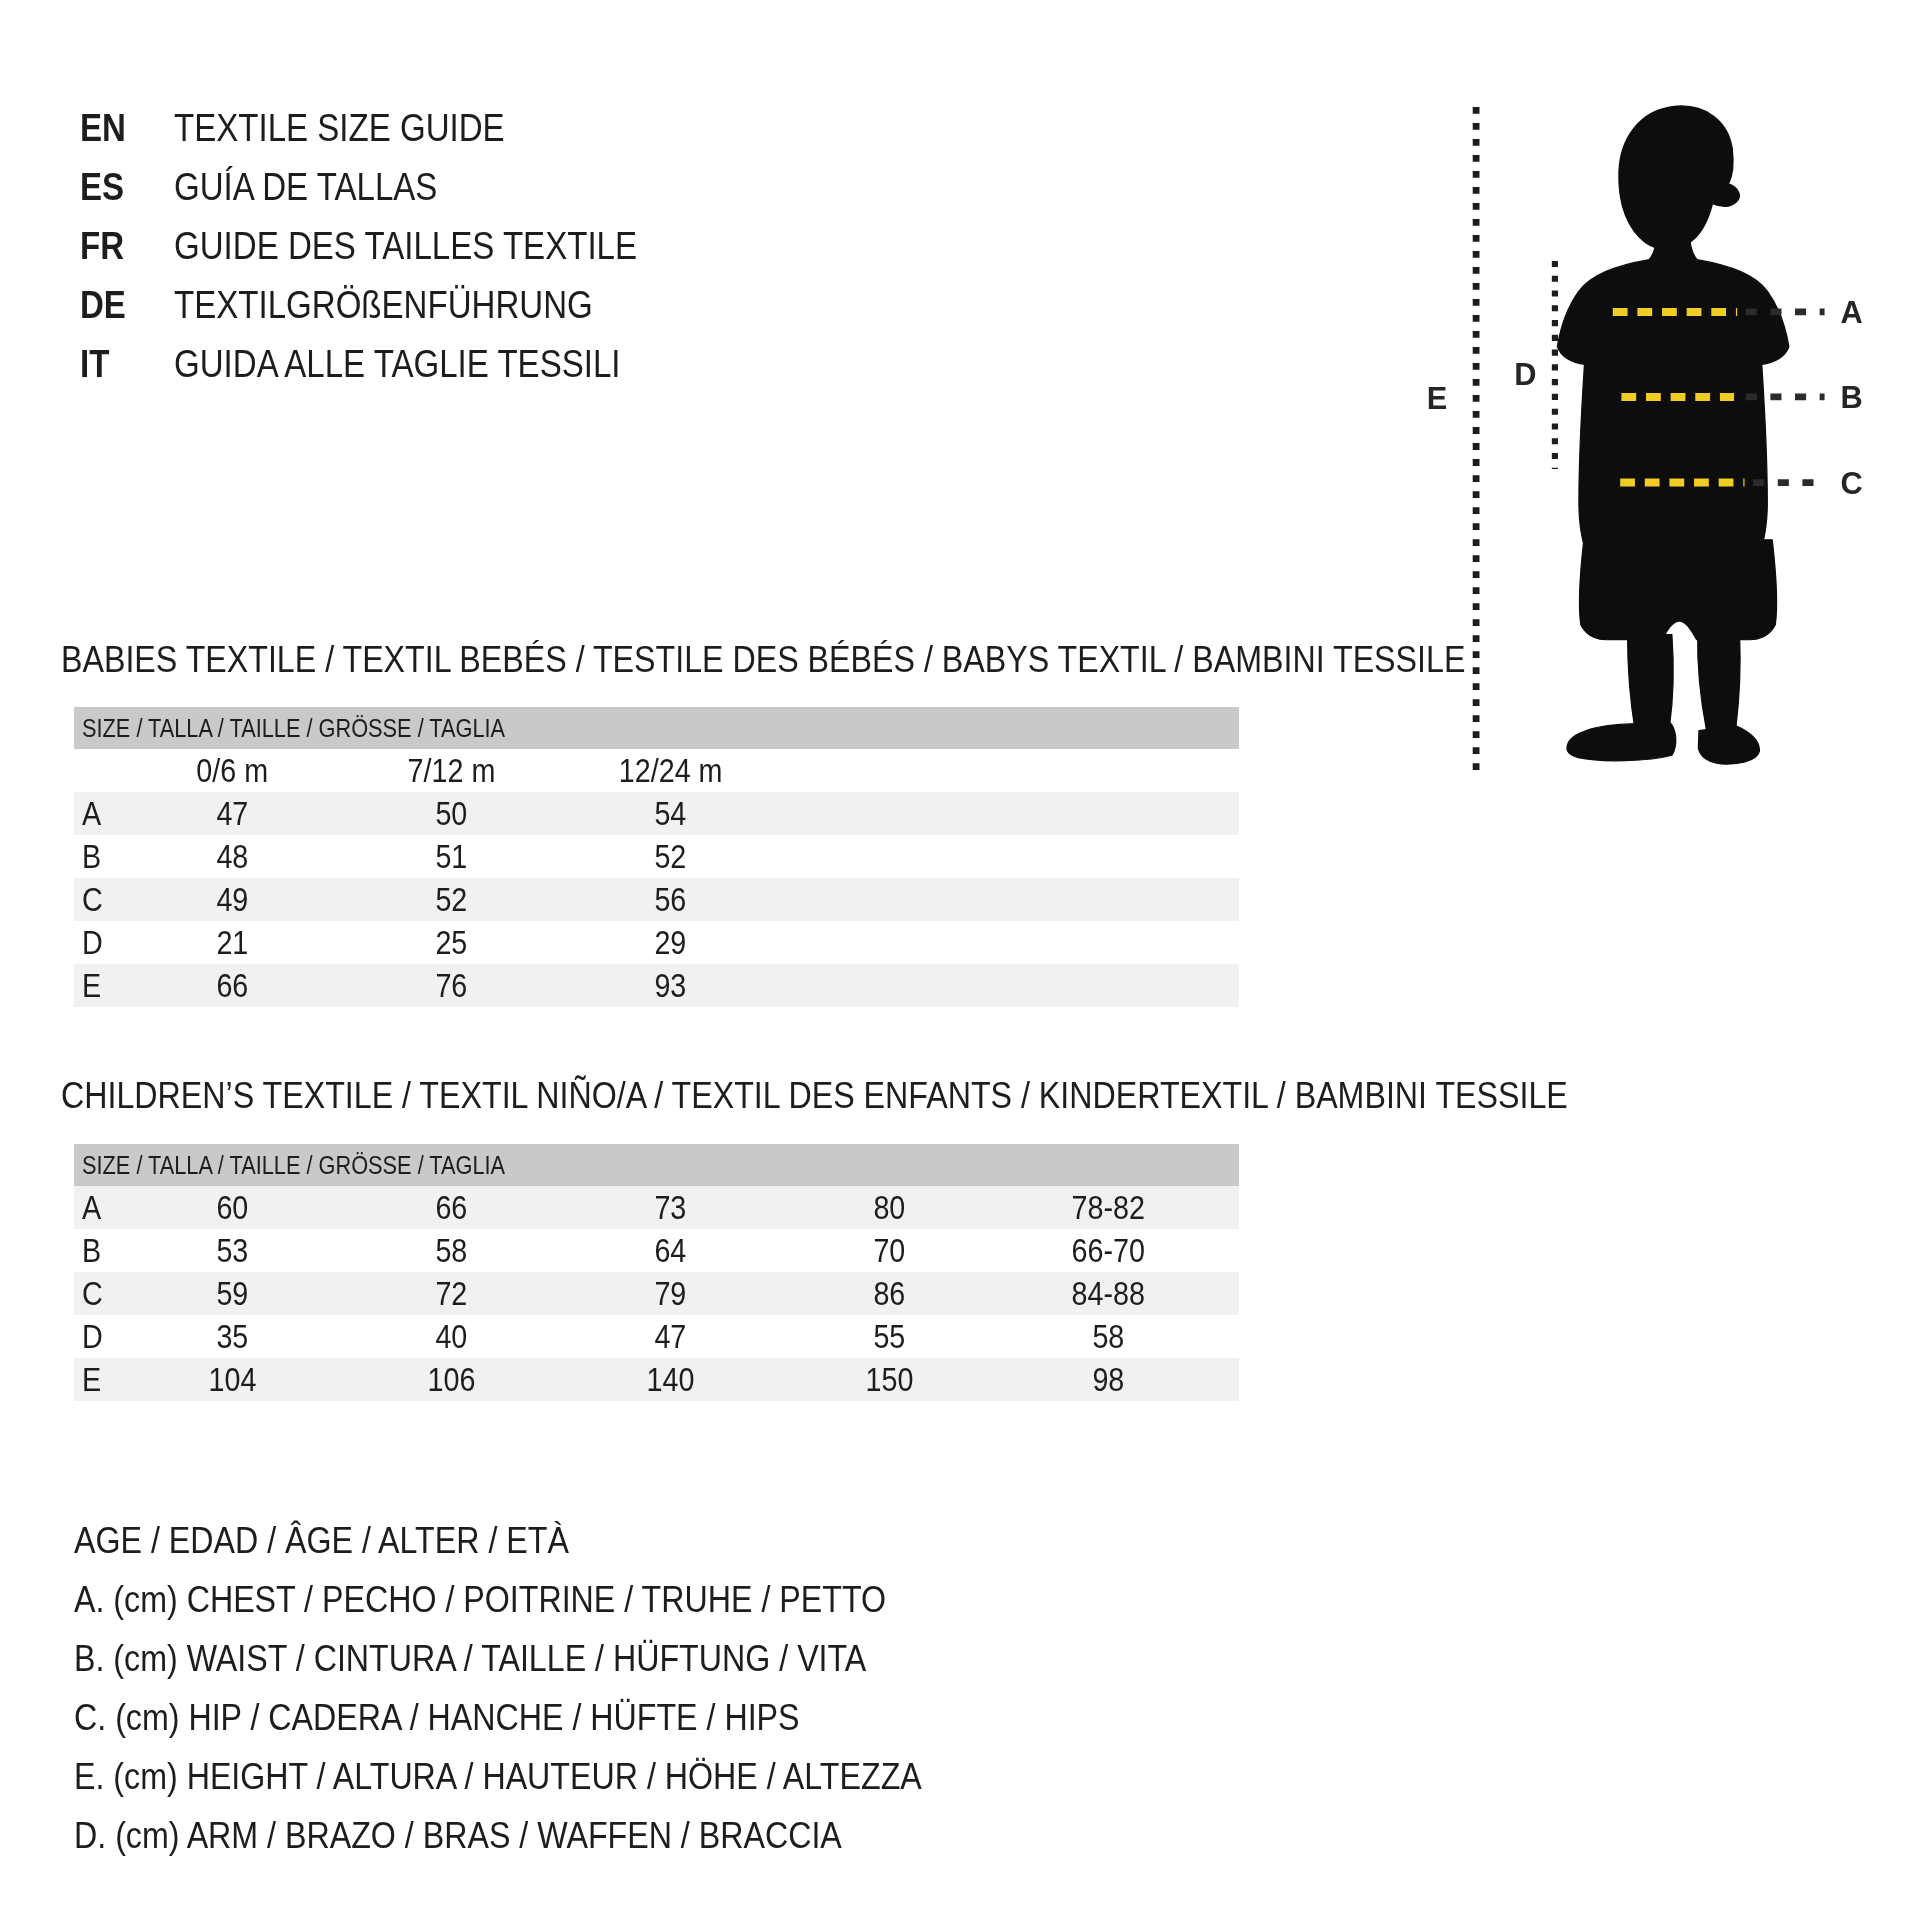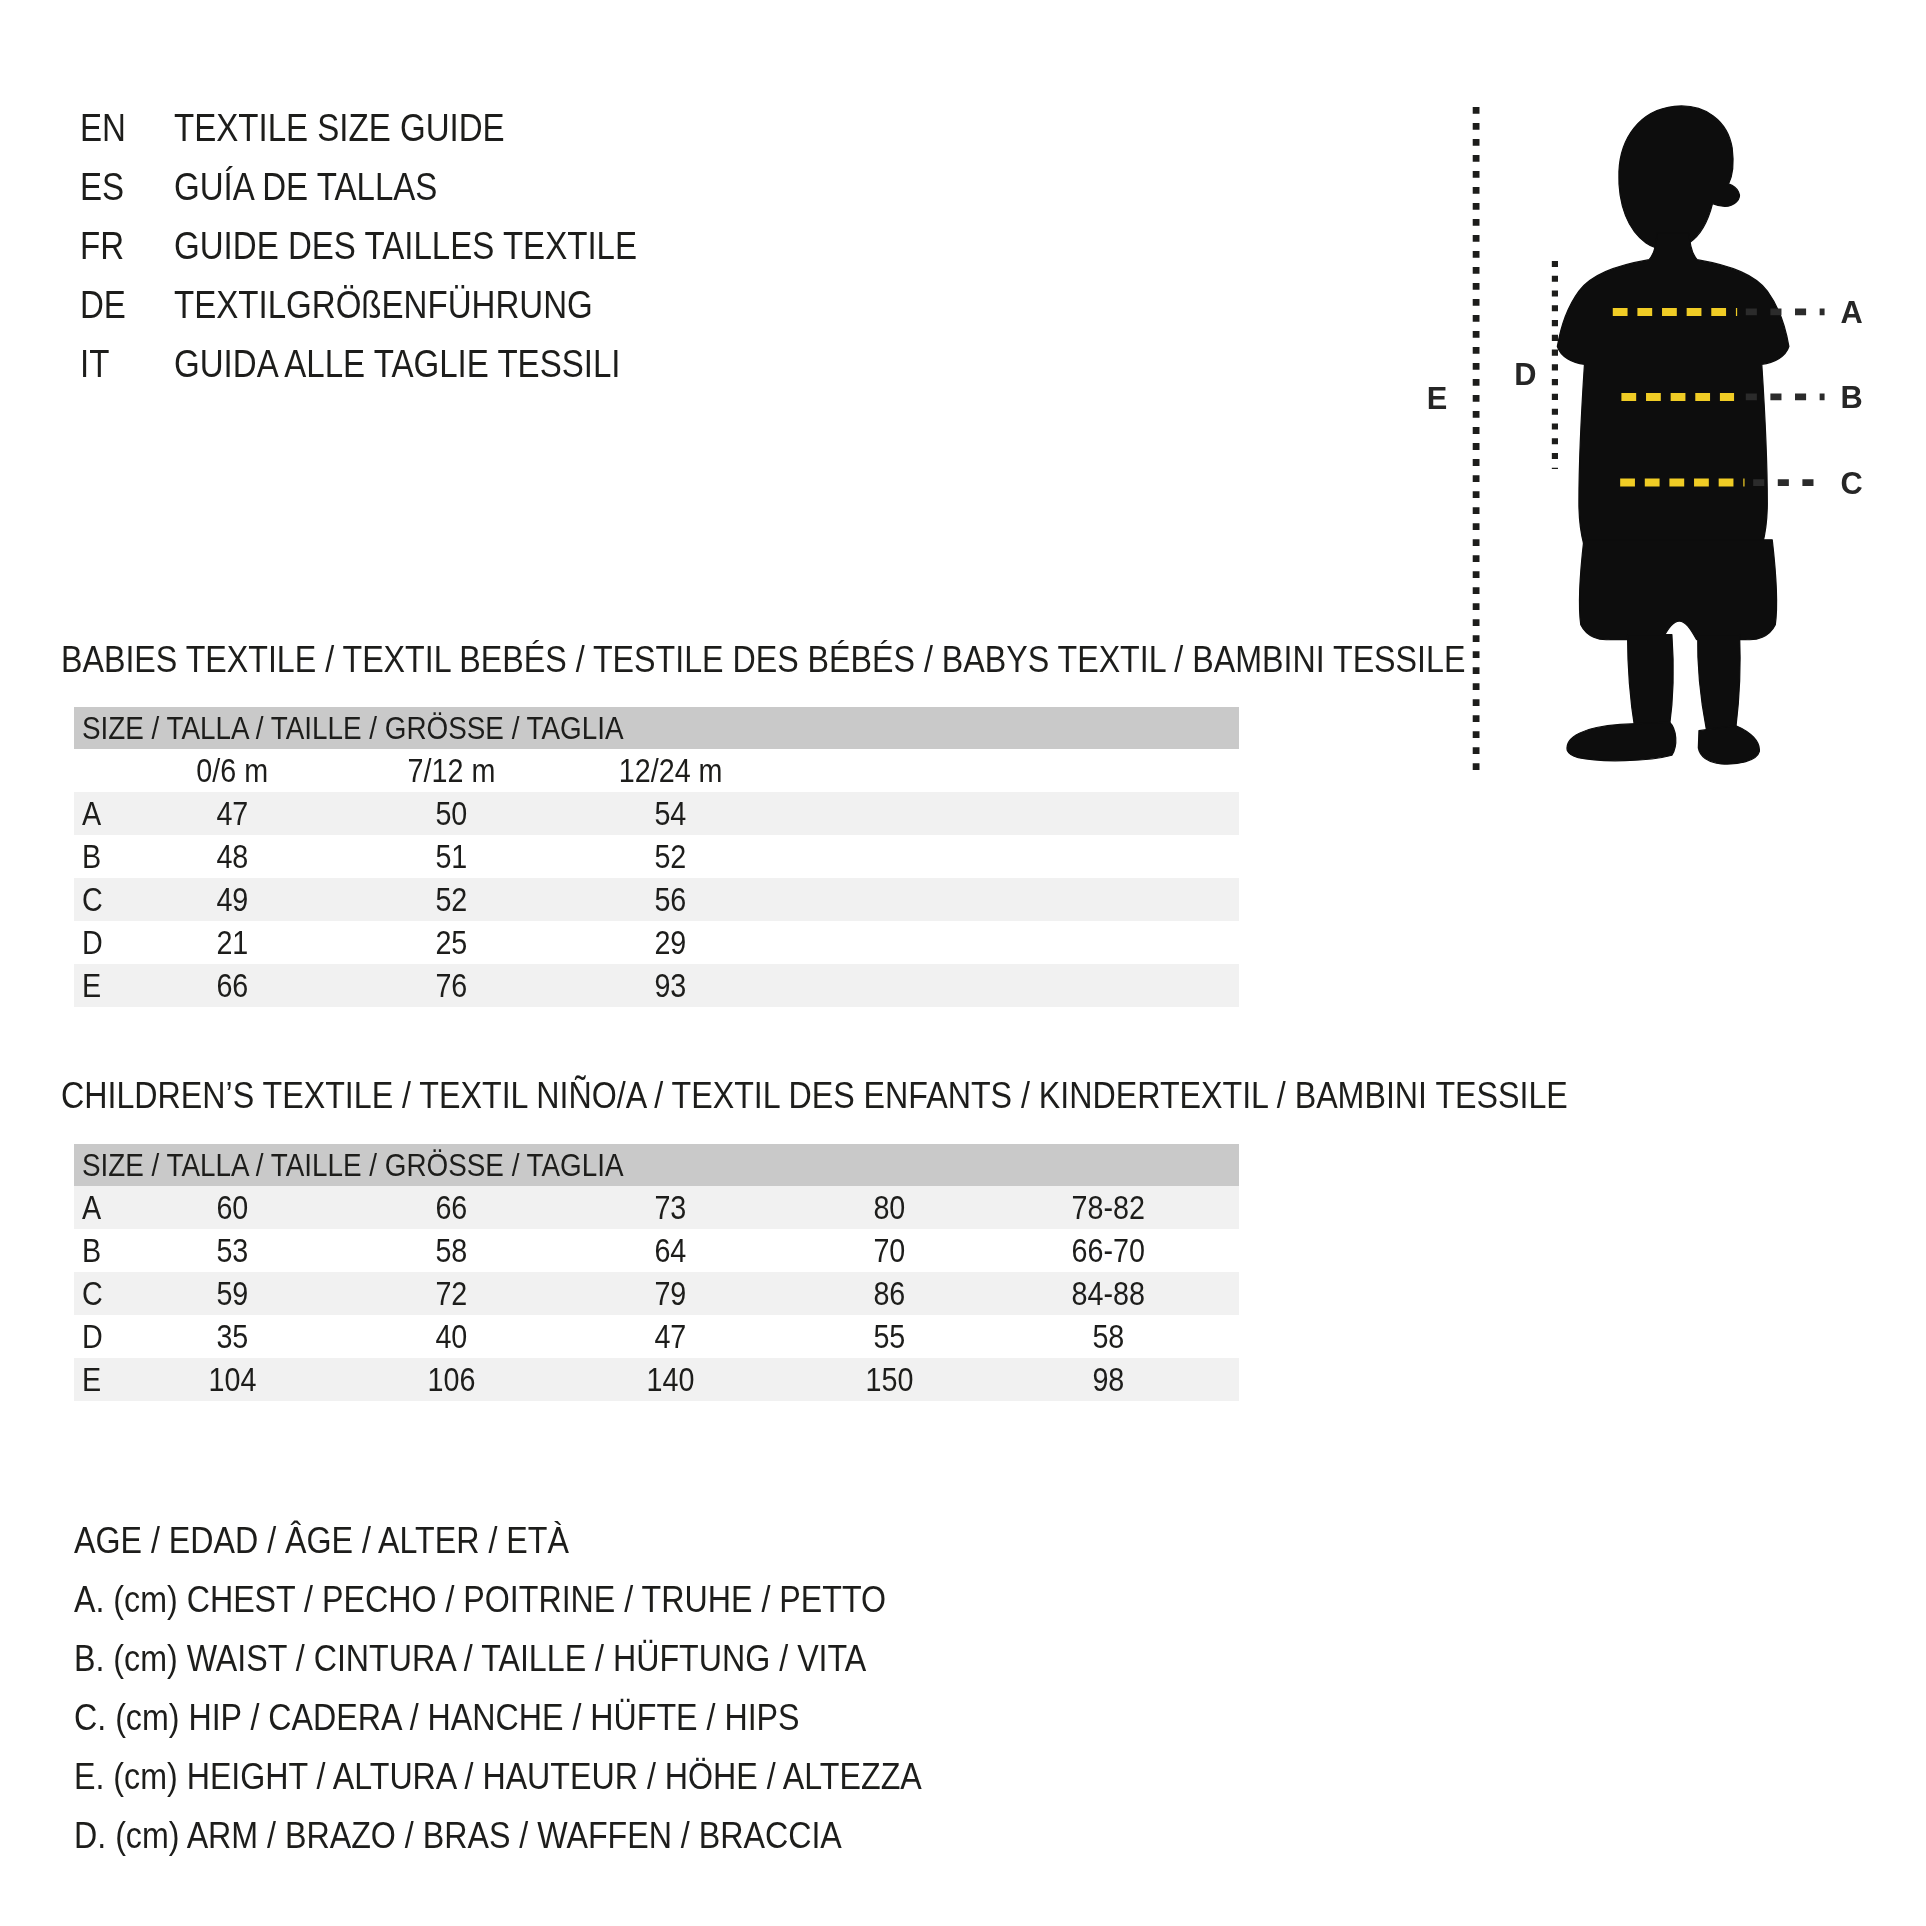--- a/index.html
+++ b/index.html
@@ -12,37 +12,37 @@
     color: #1d1d1b;
     overflow: hidden;
   }
   
   .cx  { display: inline-block; transform: scaleX(0.87); transform-origin: 0 50%; white-space: nowrap; }
   .cxc { display: inline-block; transform: scaleX(0.87); transform-origin: 50% 50%; white-space: nowrap; }
 
   
   .langs { position: absolute; left: 80px; top: 99px; }
   .lang-row { display: flex; height: 59px; align-items: center; font-size: 38px; letter-spacing: 0px; }
-  .lang-code { width: 94px; flex: 0 0 94px; }
+  .lang-code { width: 94px; flex: 0 0 94px; font-weight: bold; }
 
   
   .figure-wrap { position: absolute; left: 1417px; top: 79px; width: 511px; height: 727px; }
   .figure-wrap svg { display: block; width: 511px; height: 727px; }
   .fig-label { font-family: "Liberation Sans", sans-serif; font-size: 50px; font-weight: bold; fill: #262626; }
 
   
   .section-heading { position: absolute; left: 61px; font-size: 37px; line-height: 38px; }
   .heading-babies { top: 641px; }
   .heading-children { top: 1077px; }
 
   
   .size-table { position: absolute; left: 74px; width: 1165px; }
   .table-babies { top: 707px; }
   .table-children { top: 1144px; }
-  .size-bar { height: 42px; background: #c9c9c9; display: flex; align-items: center; font-size: 32px; }
+  .size-bar { height: 42px; background: #c9c9c9; display: flex; align-items: center; font-size: 25px; }
   .size-bar .cx { margin-left: 8px; }
   .trow { display: flex; height: 43px; align-items: center; font-size: 33px; }
   .trow.alt { background: #f1f1f1; }
   .cell-label { width: 49px; flex: 0 0 49px; display: flex; align-items: center; }
   .cell-label .cx { margin-left: 8px; }
   .cell { width: 219px; flex: 0 0 219px; display: flex; align-items: flex-start; justify-content: center; text-align: center; }
 
   
   .legend { position: absolute; left: 74px; top: 1511px; text-align: center; }
   .legend-line { height: 59px; display: flex; align-items: center; font-size: 37px; }

